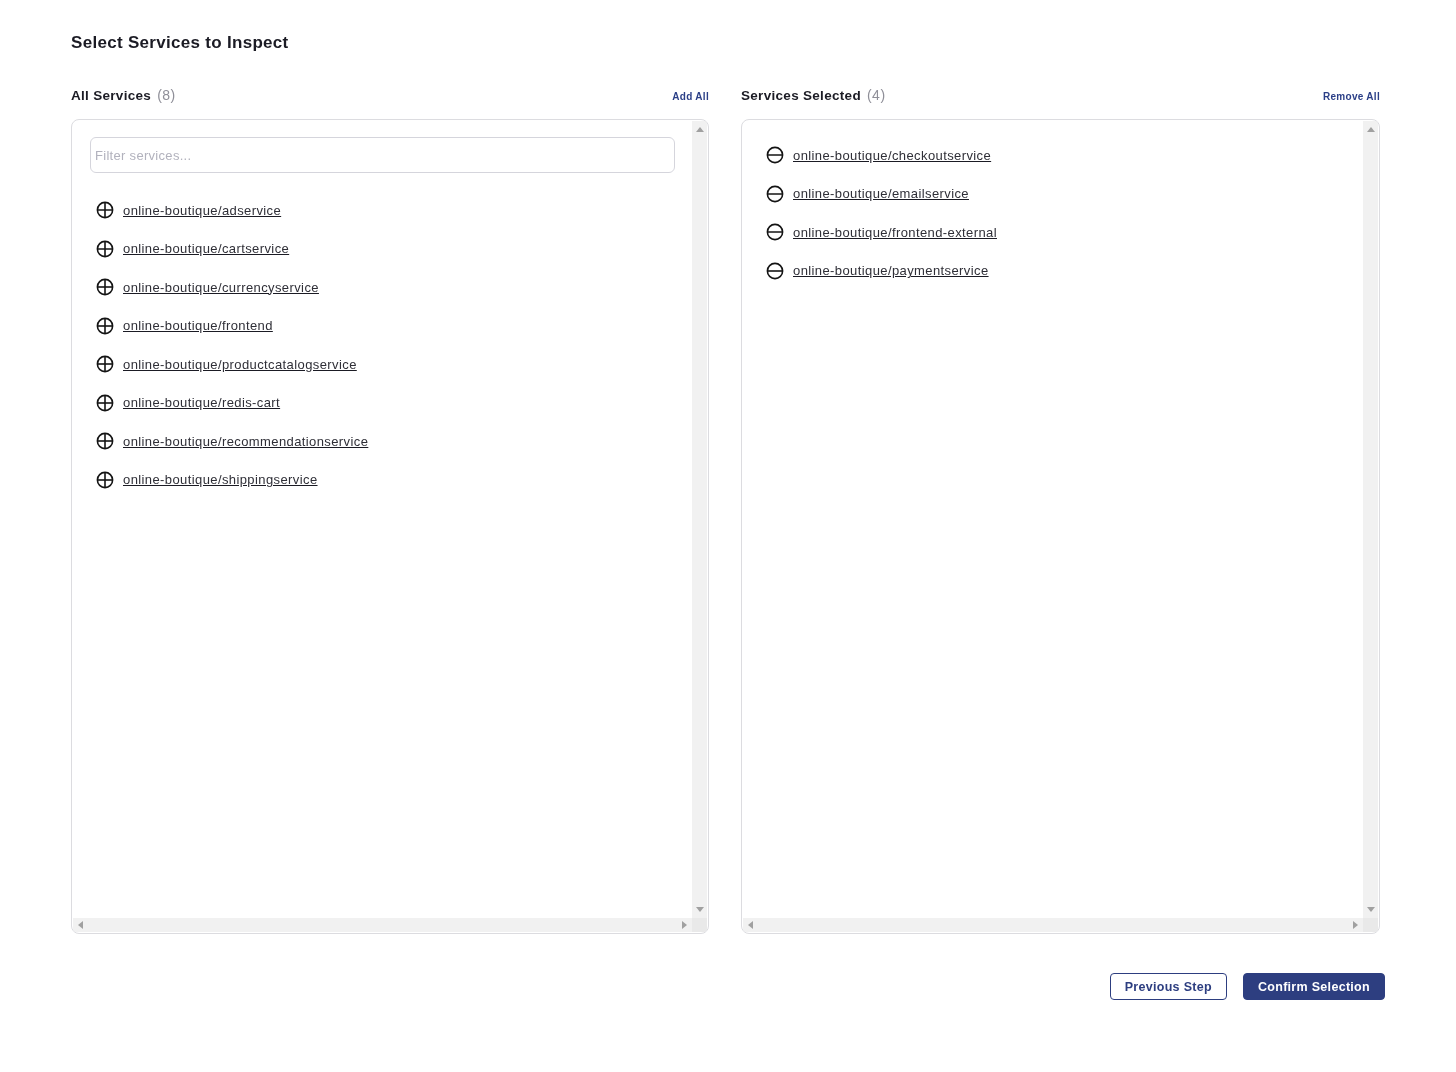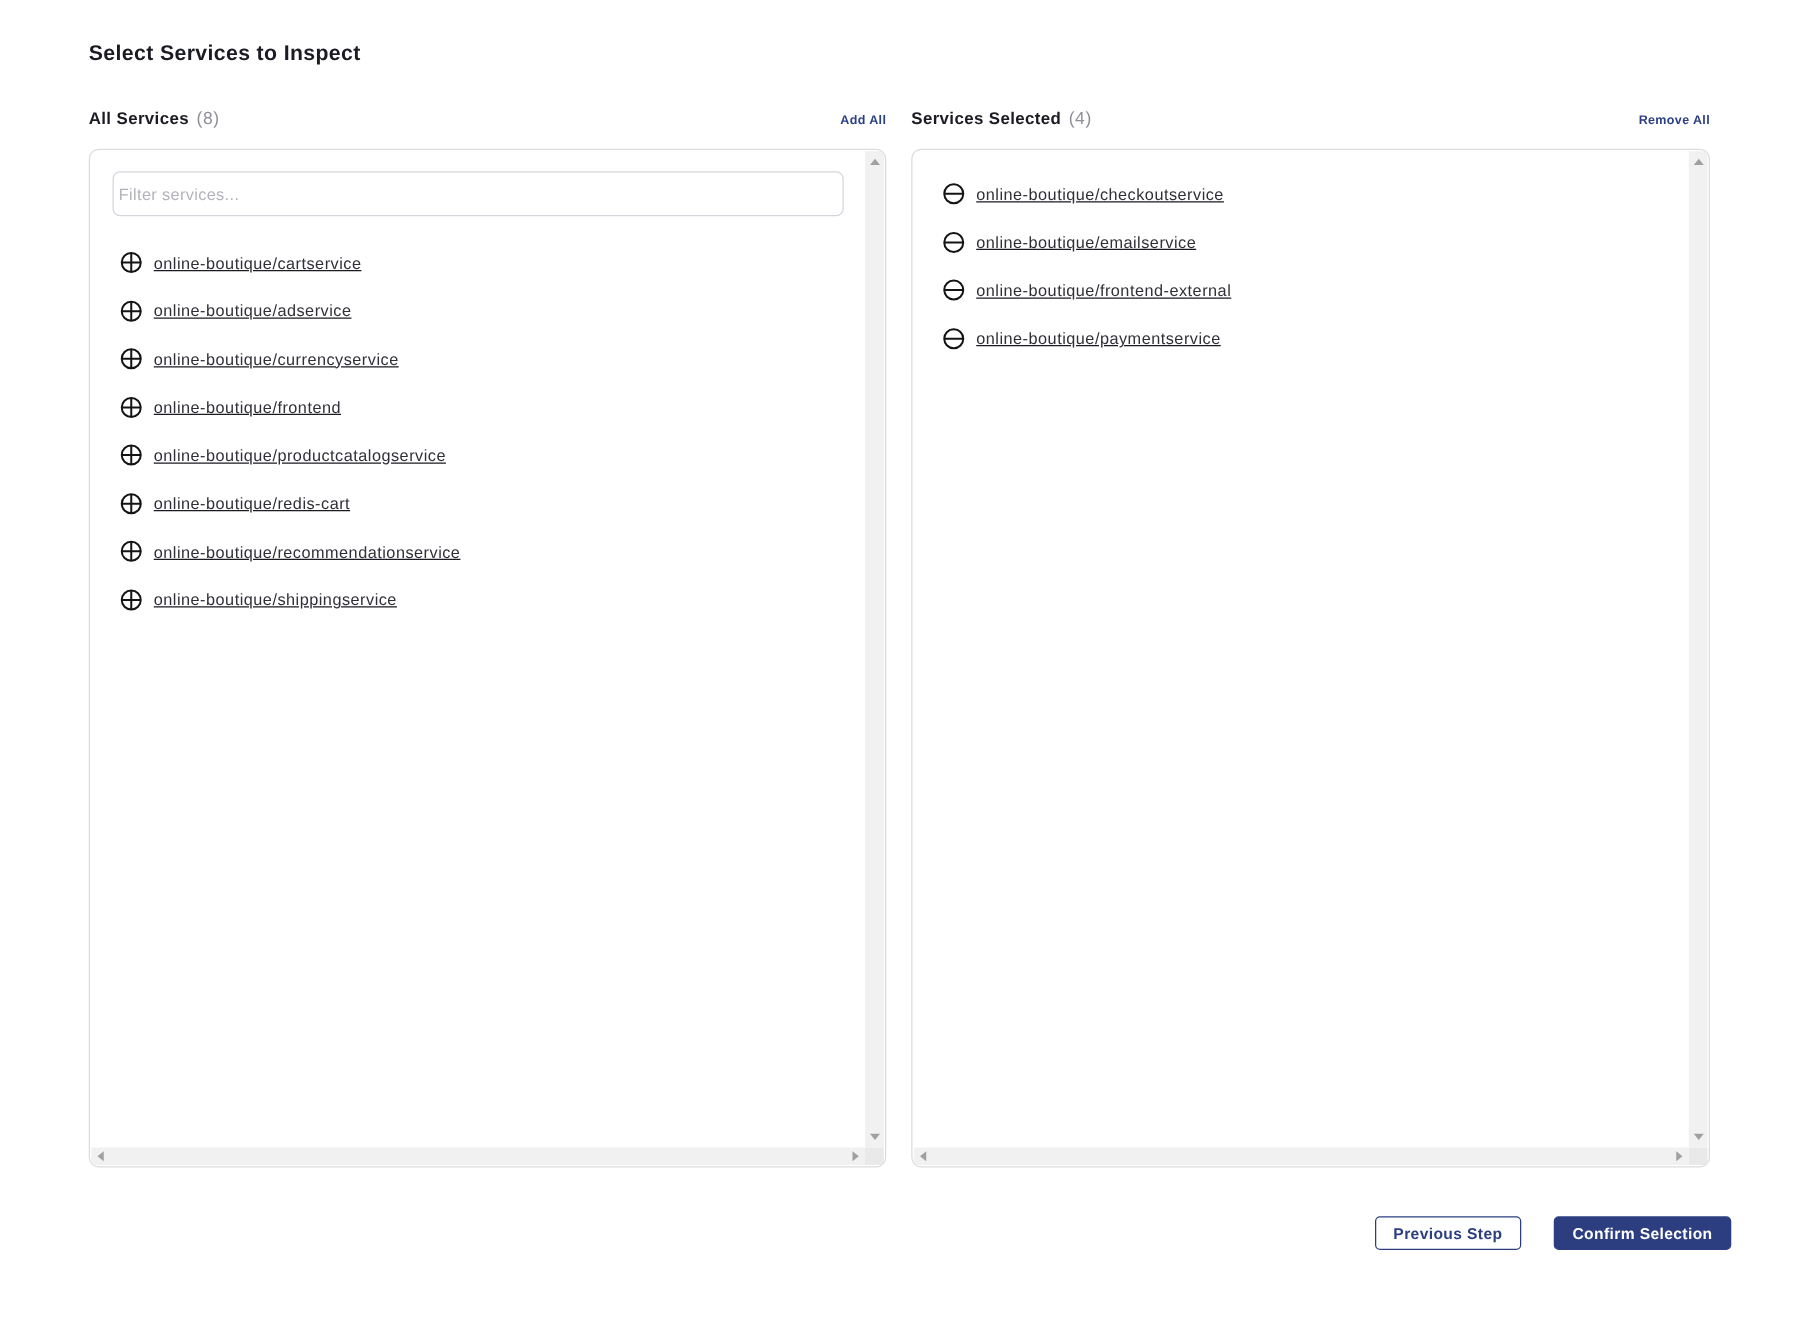--- a/index.html
+++ b/index.html
@@ -37,21 +37,21 @@
     margin-top: 20px;
     font-size: 13.5px;
     letter-spacing: 0.2px;
     color: var(--text_secondary);
   }
 
   .cols {
     margin-top: 33px;
     display: grid;
     grid-template-columns: 638px 639px;
-    column-gap: 20px;
+    column-gap: 32px;
   }
   .col-header {
     display: flex;
     align-items: baseline;
     justify-content: space-between;
     margin-bottom: 15px;
     height: 18px;
   }
   .col-title { font-size: 13.5px; font-weight: 700; letter-spacing: 0.3px; color: var(--text_primary); }
   .col-count { font-size: 14px; font-weight: 400; color: var(--muted); margin-left: 6px; letter-spacing: 0.5px; }
@@ -159,21 +159,21 @@
     right: 5px; top: 3px;
     border-top: 4px solid transparent;
     border-bottom: 4px solid transparent;
     border-left: 5px solid var(--scroll_arrow);
   }
 
   .footer {
     margin-top: 39px;
     display: flex;
     justify-content: flex-end;
-    gap: 26px;
+    gap: 16px;
   }
   .btn {
     font-family: "Liberation Sans", "DejaVu Sans", sans-serif;
     font-size: 12.5px;
     font-weight: 600;
     letter-spacing: 0.3px;
     height: 27px;
     padding: 0 14px;
     border-radius: 4px;
     cursor: pointer;
@@ -217,31 +217,31 @@
         <div class="svc-list">
 
         <div class="svc-row">
               <span class="svc-icon">
                 <svg viewBox="0 0 18 18" fill="none">
                   <circle cx="9" cy="9" r="7.6" stroke="currentColor" stroke-width="1.6"></circle>
                   <line x1="9" y1="1.6" x2="9" y2="16.4" stroke="currentColor" stroke-width="1.6"></line>
                   <line x1="1.6" y1="9" x2="16.4" y2="9" stroke="currentColor" stroke-width="1.6"></line>
                 </svg>
               </span>
+              <span class="svc-label">online-boutique/adservice</span>
+            </div>
+            <div class="svc-row">
+              <span class="svc-icon">
+                <svg viewBox="0 0 18 18" fill="none">
+                  <circle cx="9" cy="9" r="7.6" stroke="currentColor" stroke-width="1.6"></circle>
+                  <line x1="9" y1="1.6" x2="9" y2="16.4" stroke="currentColor" stroke-width="1.6"></line>
+                  <line x1="1.6" y1="9" x2="16.4" y2="9" stroke="currentColor" stroke-width="1.6"></line>
+                </svg>
+              </span>
               <span class="svc-label">online-boutique/cartservice</span>
-            </div>
-            <div class="svc-row">
-              <span class="svc-icon">
-                <svg viewBox="0 0 18 18" fill="none">
-                  <circle cx="9" cy="9" r="7.6" stroke="currentColor" stroke-width="1.6"></circle>
-                  <line x1="9" y1="1.6" x2="9" y2="16.4" stroke="currentColor" stroke-width="1.6"></line>
-                  <line x1="1.6" y1="9" x2="16.4" y2="9" stroke="currentColor" stroke-width="1.6"></line>
-                </svg>
-              </span>
-              <span class="svc-label">online-boutique/adservice</span>
             </div>
             <div class="svc-row">
               <span class="svc-icon">
                 <svg viewBox="0 0 18 18" fill="none">
                   <circle cx="9" cy="9" r="7.6" stroke="currentColor" stroke-width="1.6"></circle>
                   <line x1="9" y1="1.6" x2="9" y2="16.4" stroke="currentColor" stroke-width="1.6"></line>
                   <line x1="1.6" y1="9" x2="16.4" y2="9" stroke="currentColor" stroke-width="1.6"></line>
                 </svg>
               </span>
               <span class="svc-label">online-boutique/currencyservice</span>

